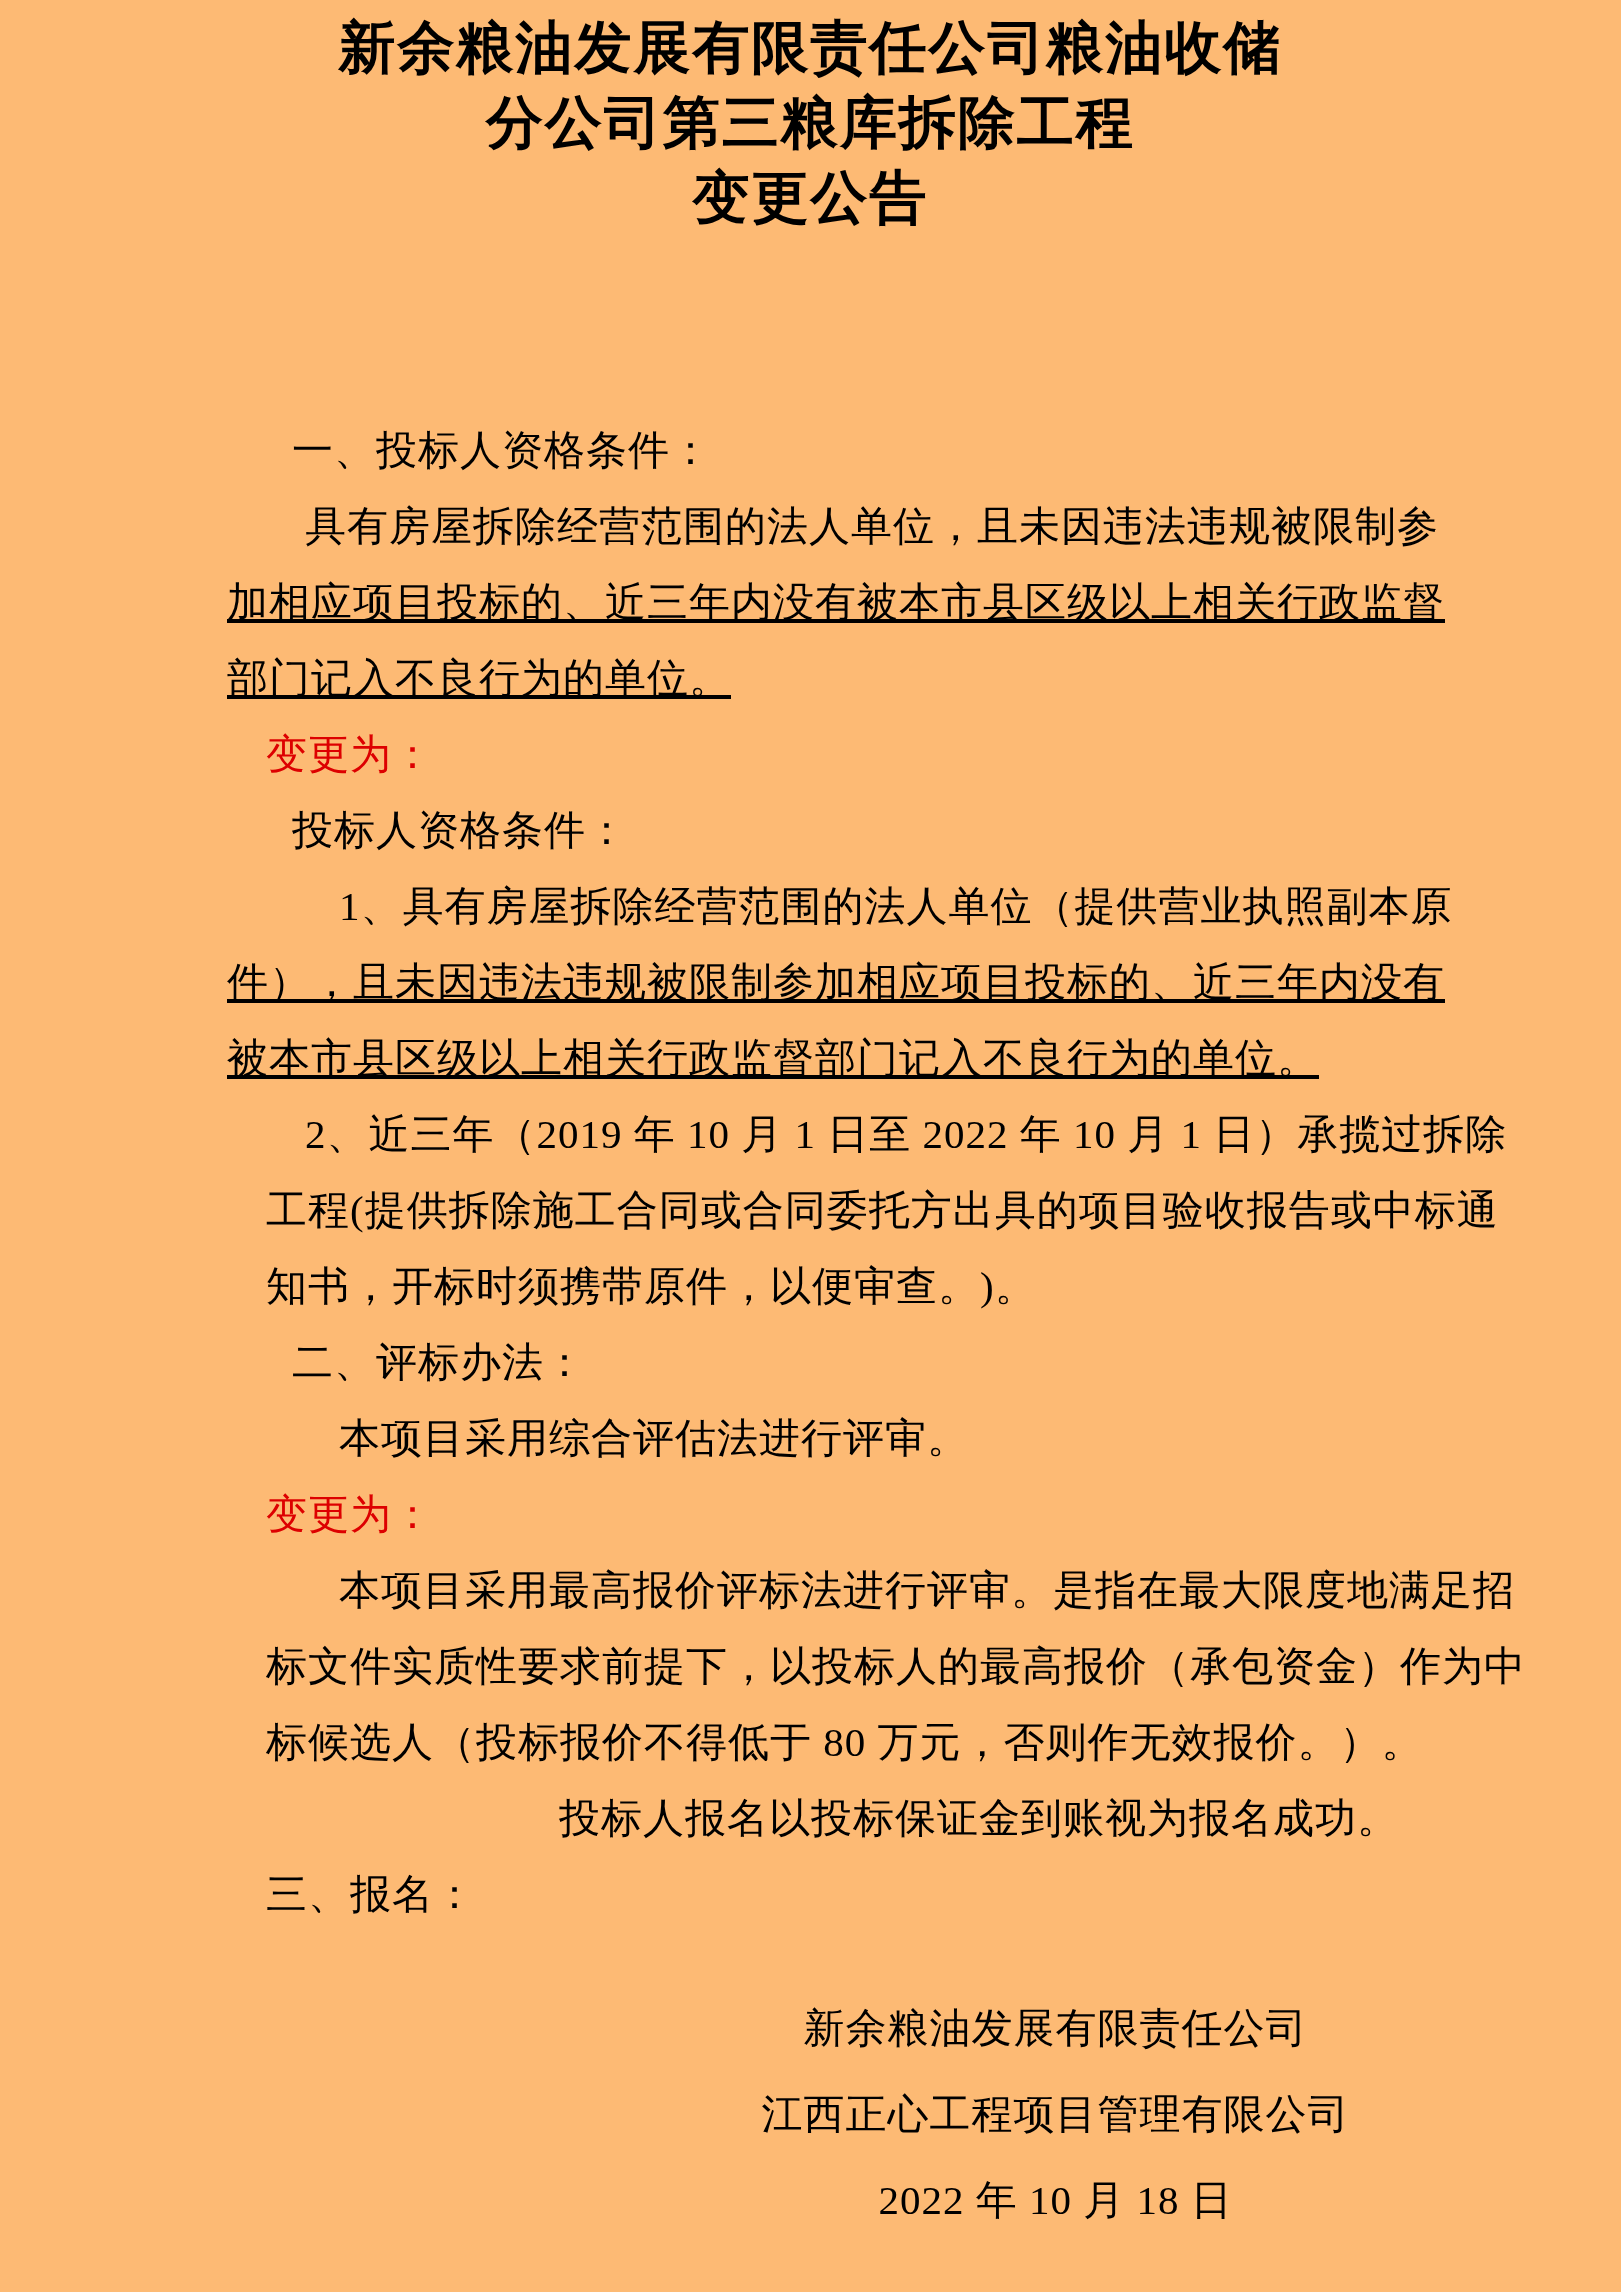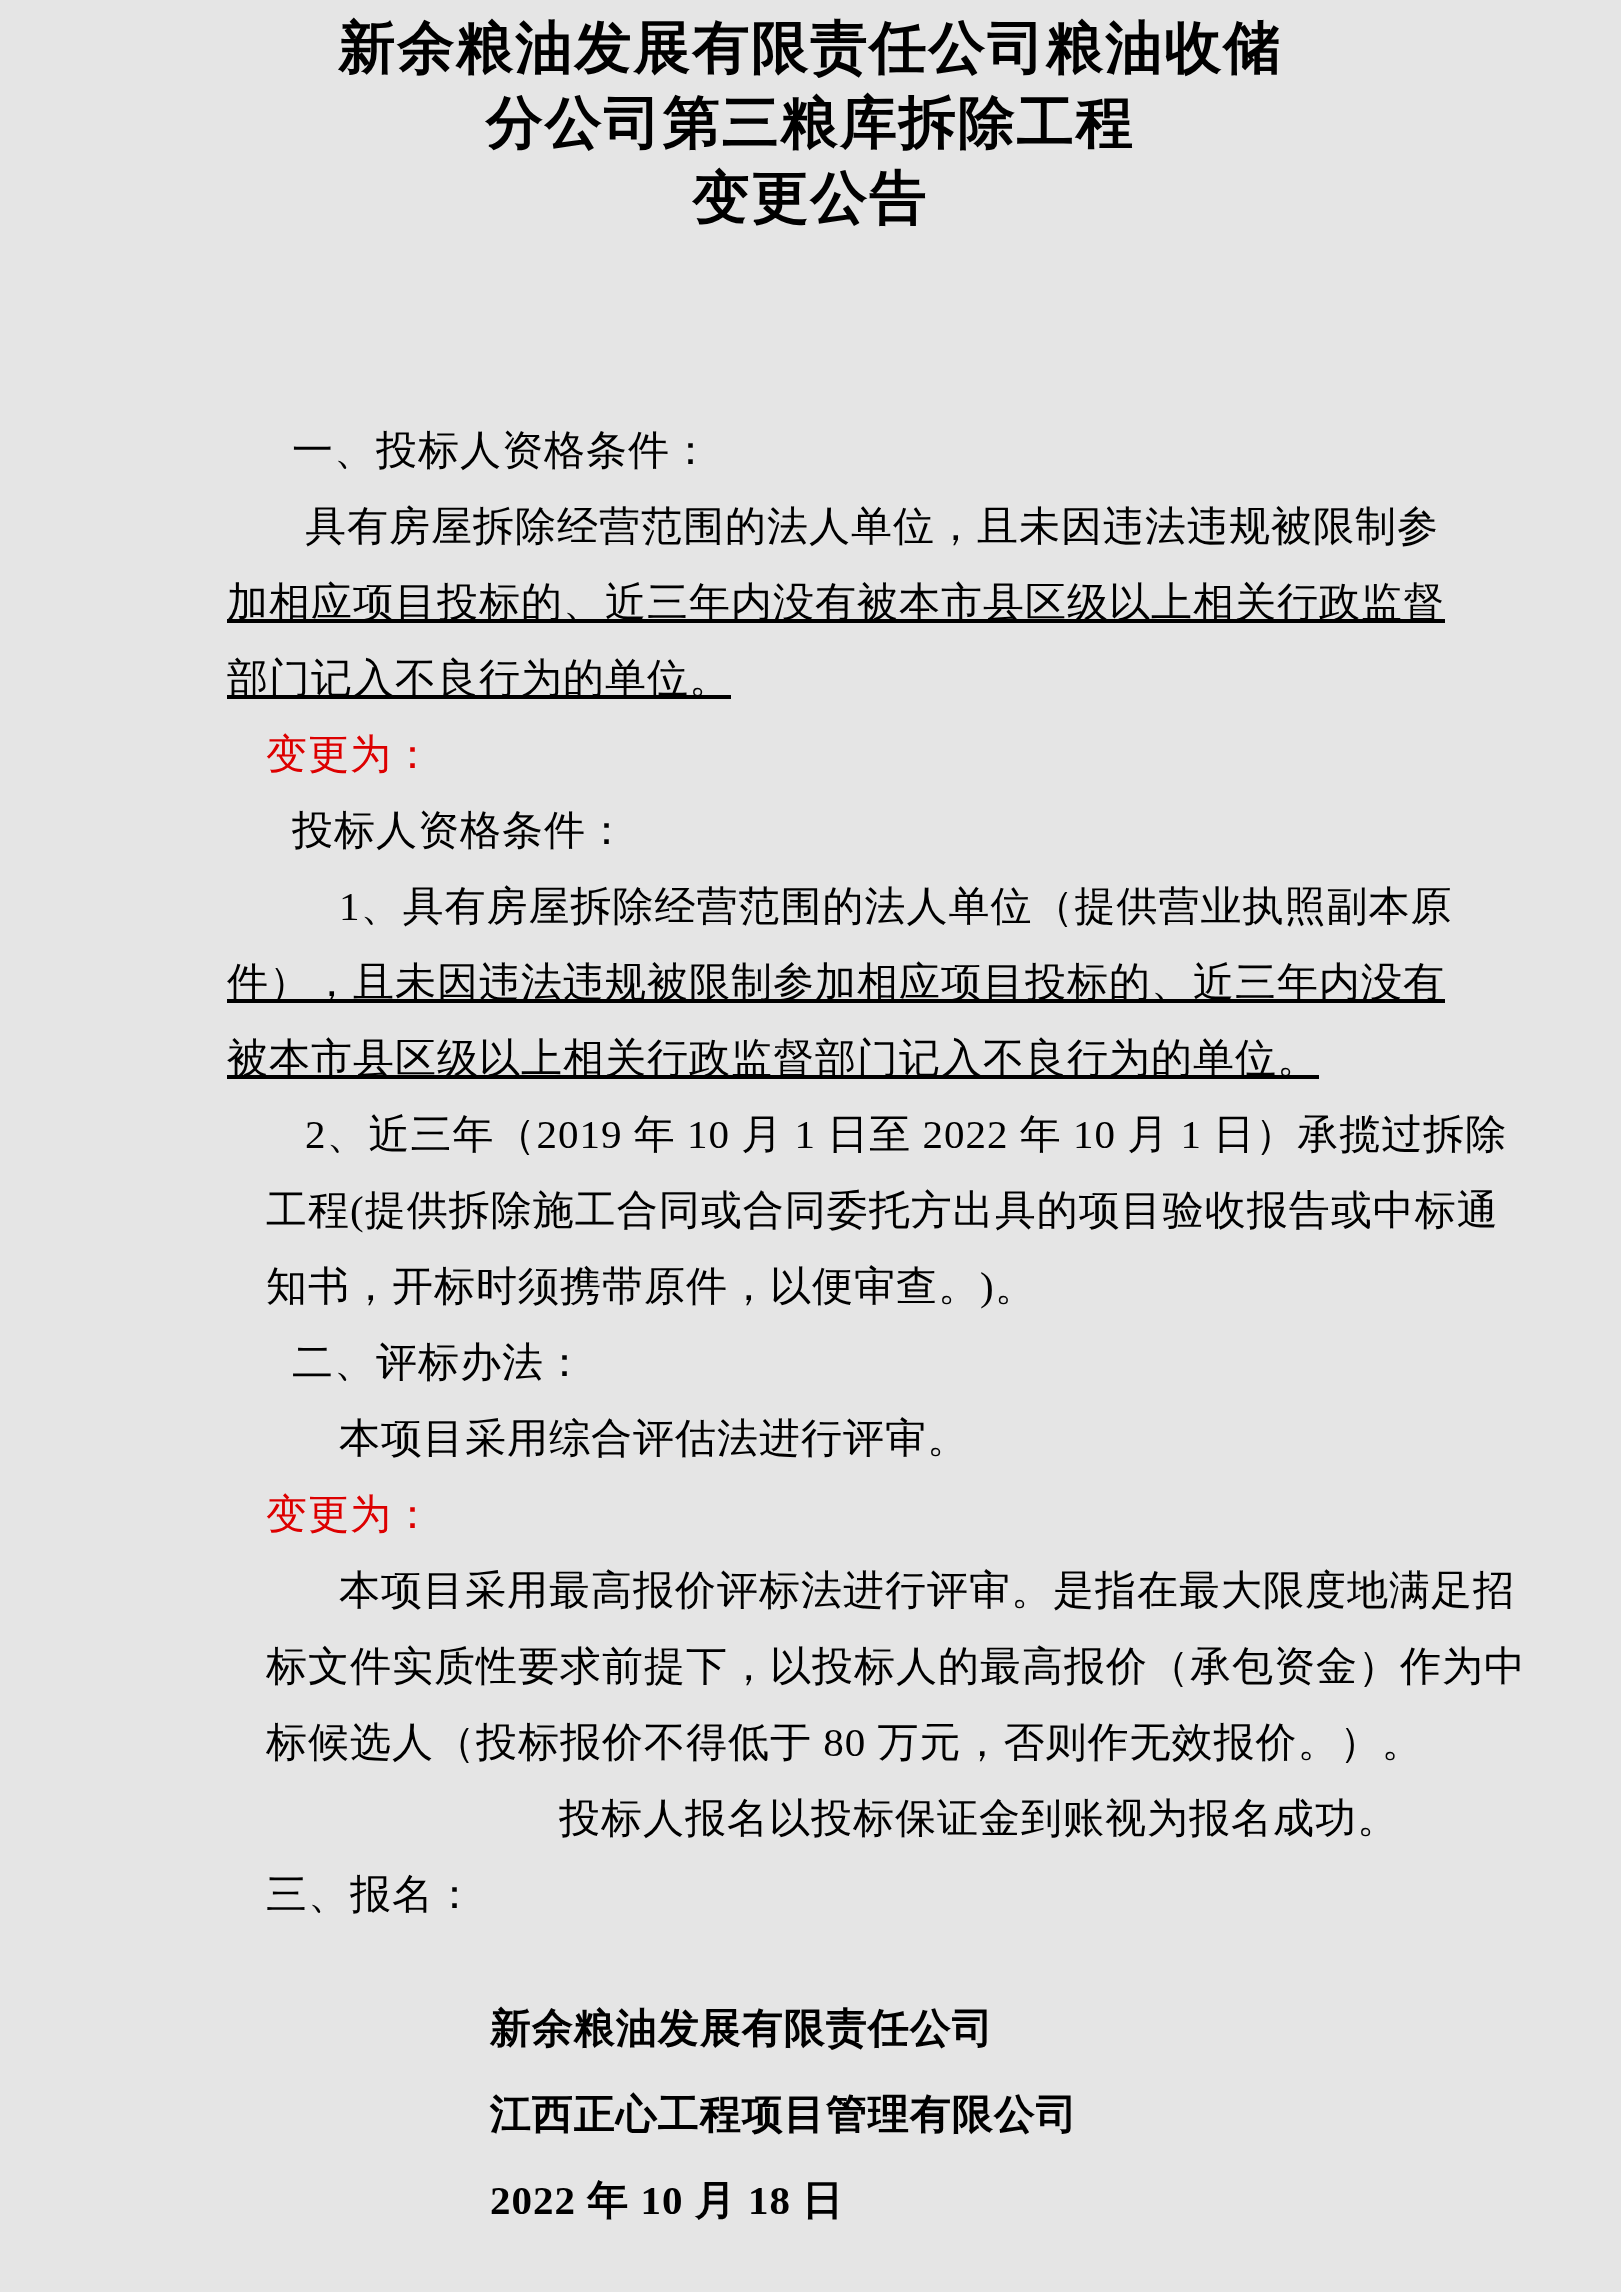--- a/index.html
+++ b/index.html
@@ -1,20 +1,20 @@
 <!DOCTYPE html>
 <html style="--change-red: #dd0000;"><head>
 <meta charset="utf-8">
 <style>
   html, body { margin: 0; padding: 0; background: #ffffff; }
   .page {
     position: relative;
     width: 1621px;
     height: 2293px;
-    background: #e5e5e5;
+    background: #fdba74;
     color: #000000;
     font-family: "Liberation Serif", "DejaVu Serif", serif;
     overflow: hidden;
   }
   .title-block {
     position: absolute;
     top: 9.8px;
     left: 0;
     width: 1621px;
     text-align: center;
@@ -42,21 +42,21 @@
   .ind-label    { margin-left: 250px; } 
   .ind-head     { margin-left: 276px; } 
   .ind-first    { margin-left: 289px; text-align: right; } 
   .ind-first-lg { margin-left: 323px; } 
   .red { color: var(--change-red, #dd0000); }
   .footer-block {
     position: absolute;
     top: 1985px;
     left: 490px;
     width: 1131px;
-    font-weight: bold;
+    text-align: center;
   }
   .footer-block .line {
     height: 86px;
     line-height: 86px;
   }
 </style>
 </head>
 <body>
 
 <div class="page">

